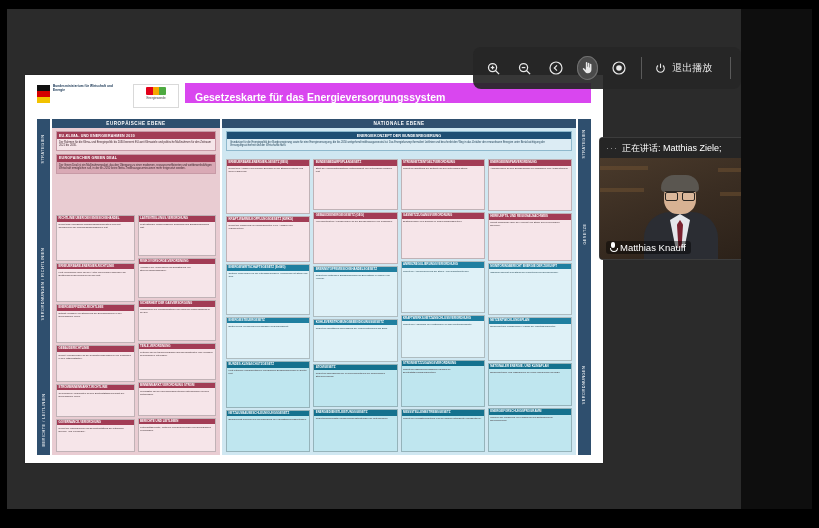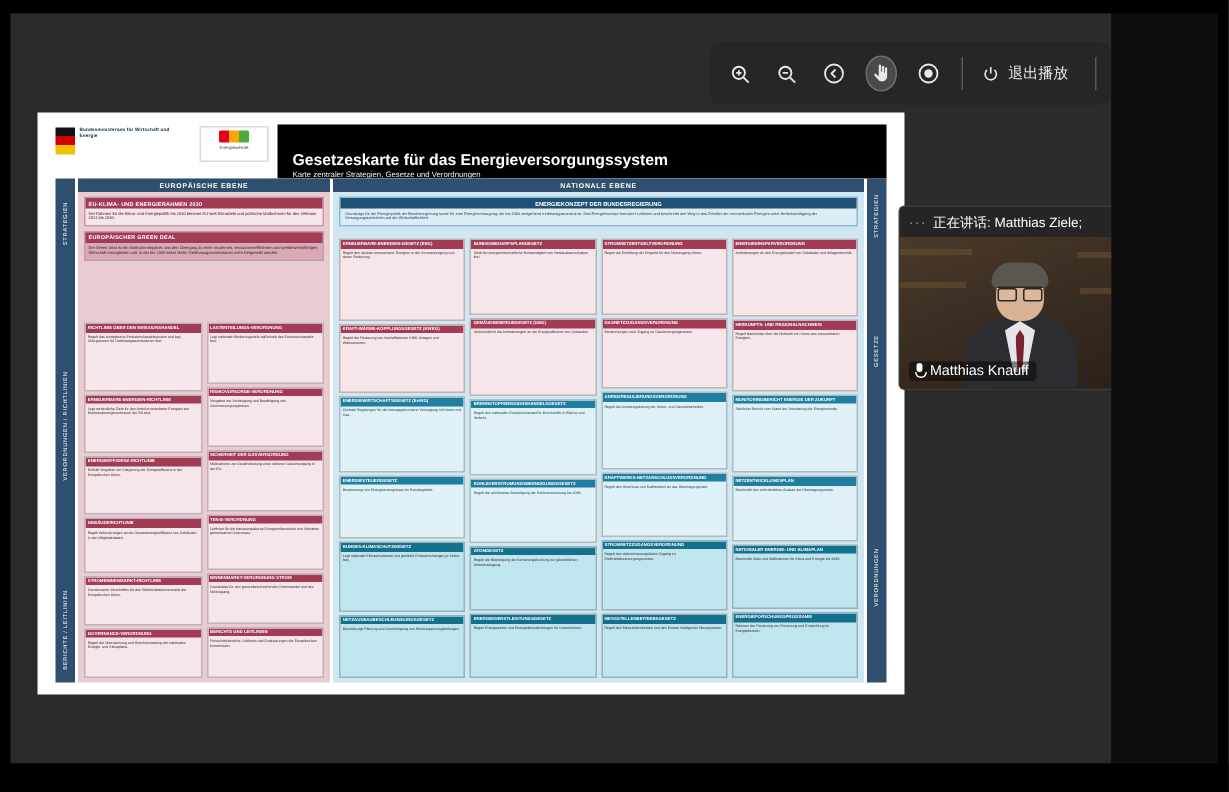--- a/index.html
+++ b/index.html
@@ -102,24 +102,24 @@
     width: 20px; height: 8px;
     margin: 1px auto 1px;
     background: linear-gradient(90deg,#e2001a 0 33%, #f6a800 33% 66%, #4eaa40 66% 100%);
     border-radius: 1px;
   }
   .title-bar {
     position: absolute;
     left: 148px;
     top: 0px;
     right: 0px;
-    height: 32px;
-    background: #000000;
+    height: 20px;
+    background: #d946ef;
     color: #fff;
-    padding: 18px 10px;
+    padding: 8px 10px;
     box-sizing: border-box;
   }
   .title-bar .t1 {
     font-size: 10.5px;
     font-weight: bold;
     line-height: 12px;
   }
   .title-bar .t2 {
     font-size: 5.2px;
     line-height: 8px;
@@ -278,21 +278,21 @@
     top: 96px;
     bottom: 3px;
     display: flex;
     gap: 3px;
   }
 
   
   .toolbar {
     position: absolute;
     left: 466px;
-    top: 19px;
+    top: 38px;
     width: 268px;
     height: 42px;
     background: rgba(38,38,38,.92);
     border-radius: 8px;
     display: flex;
     align-items: center;
     padding: 0 10px;
     box-sizing: border-box;
     gap: 10px;
   }

